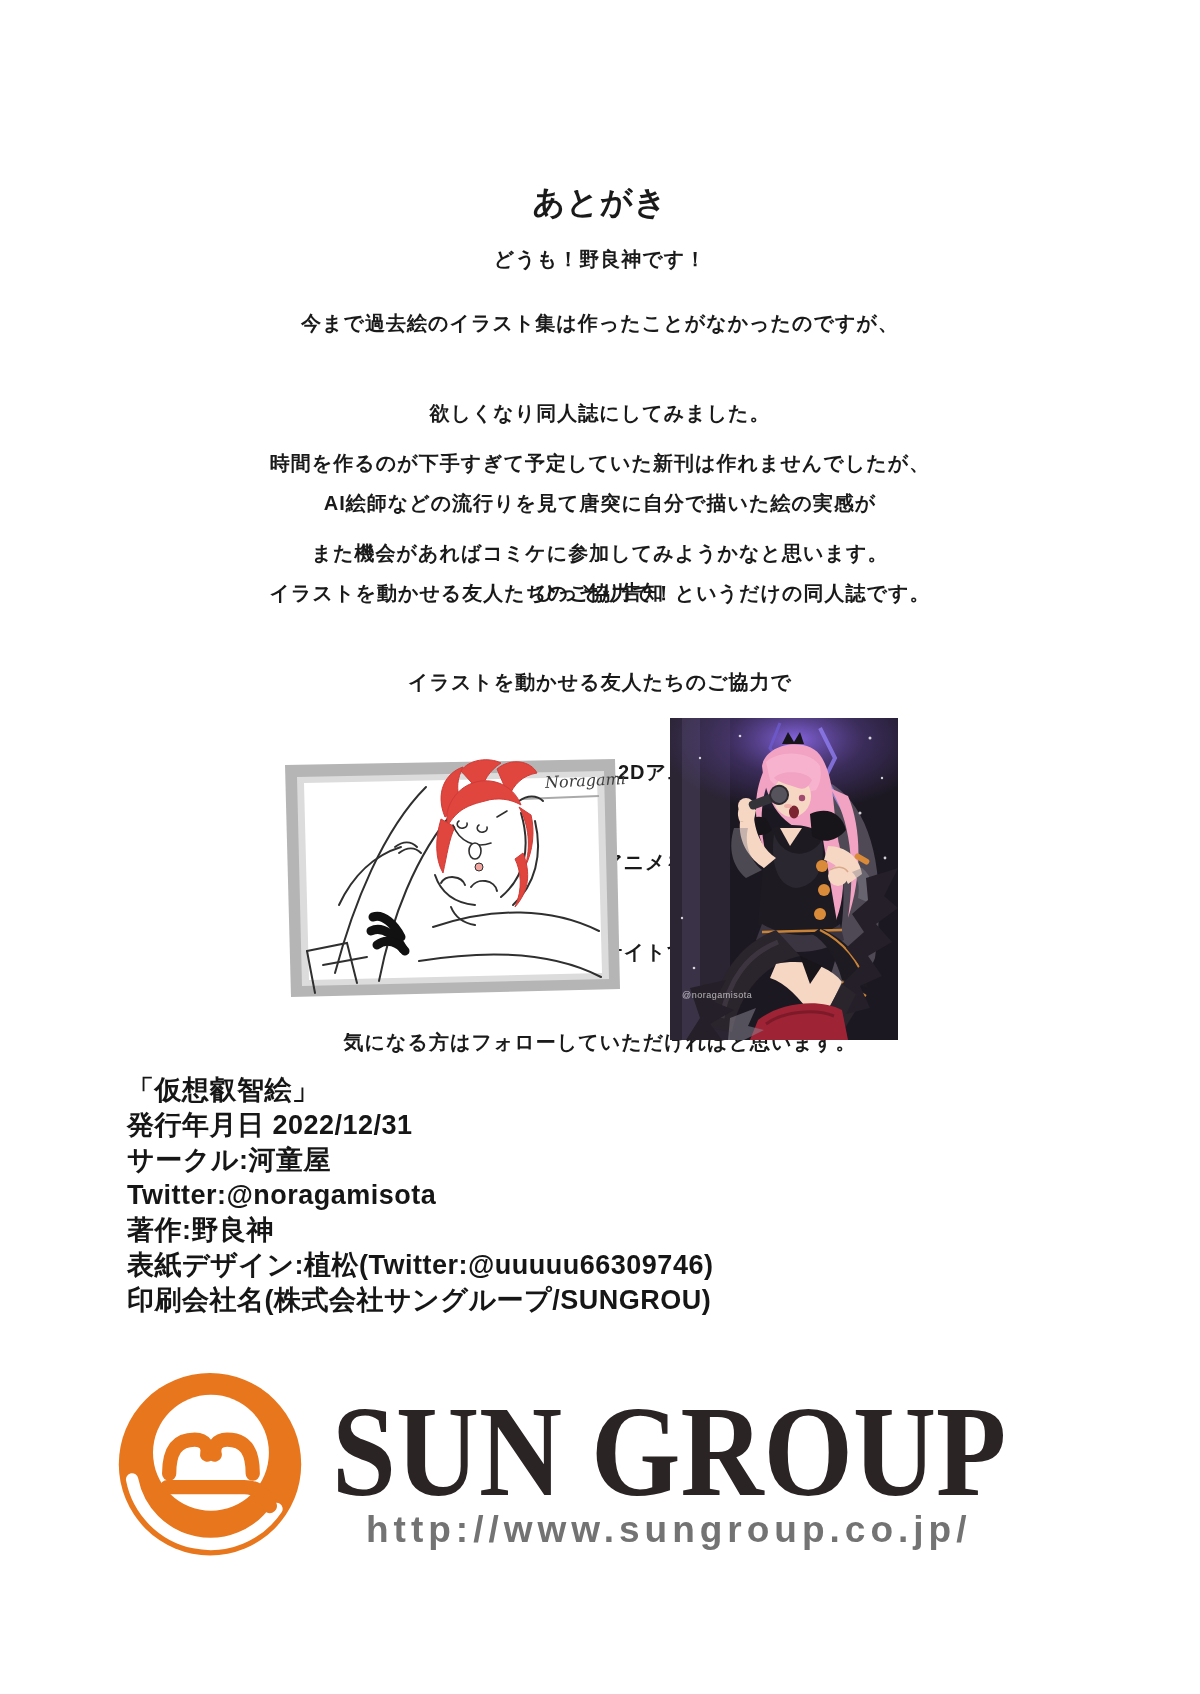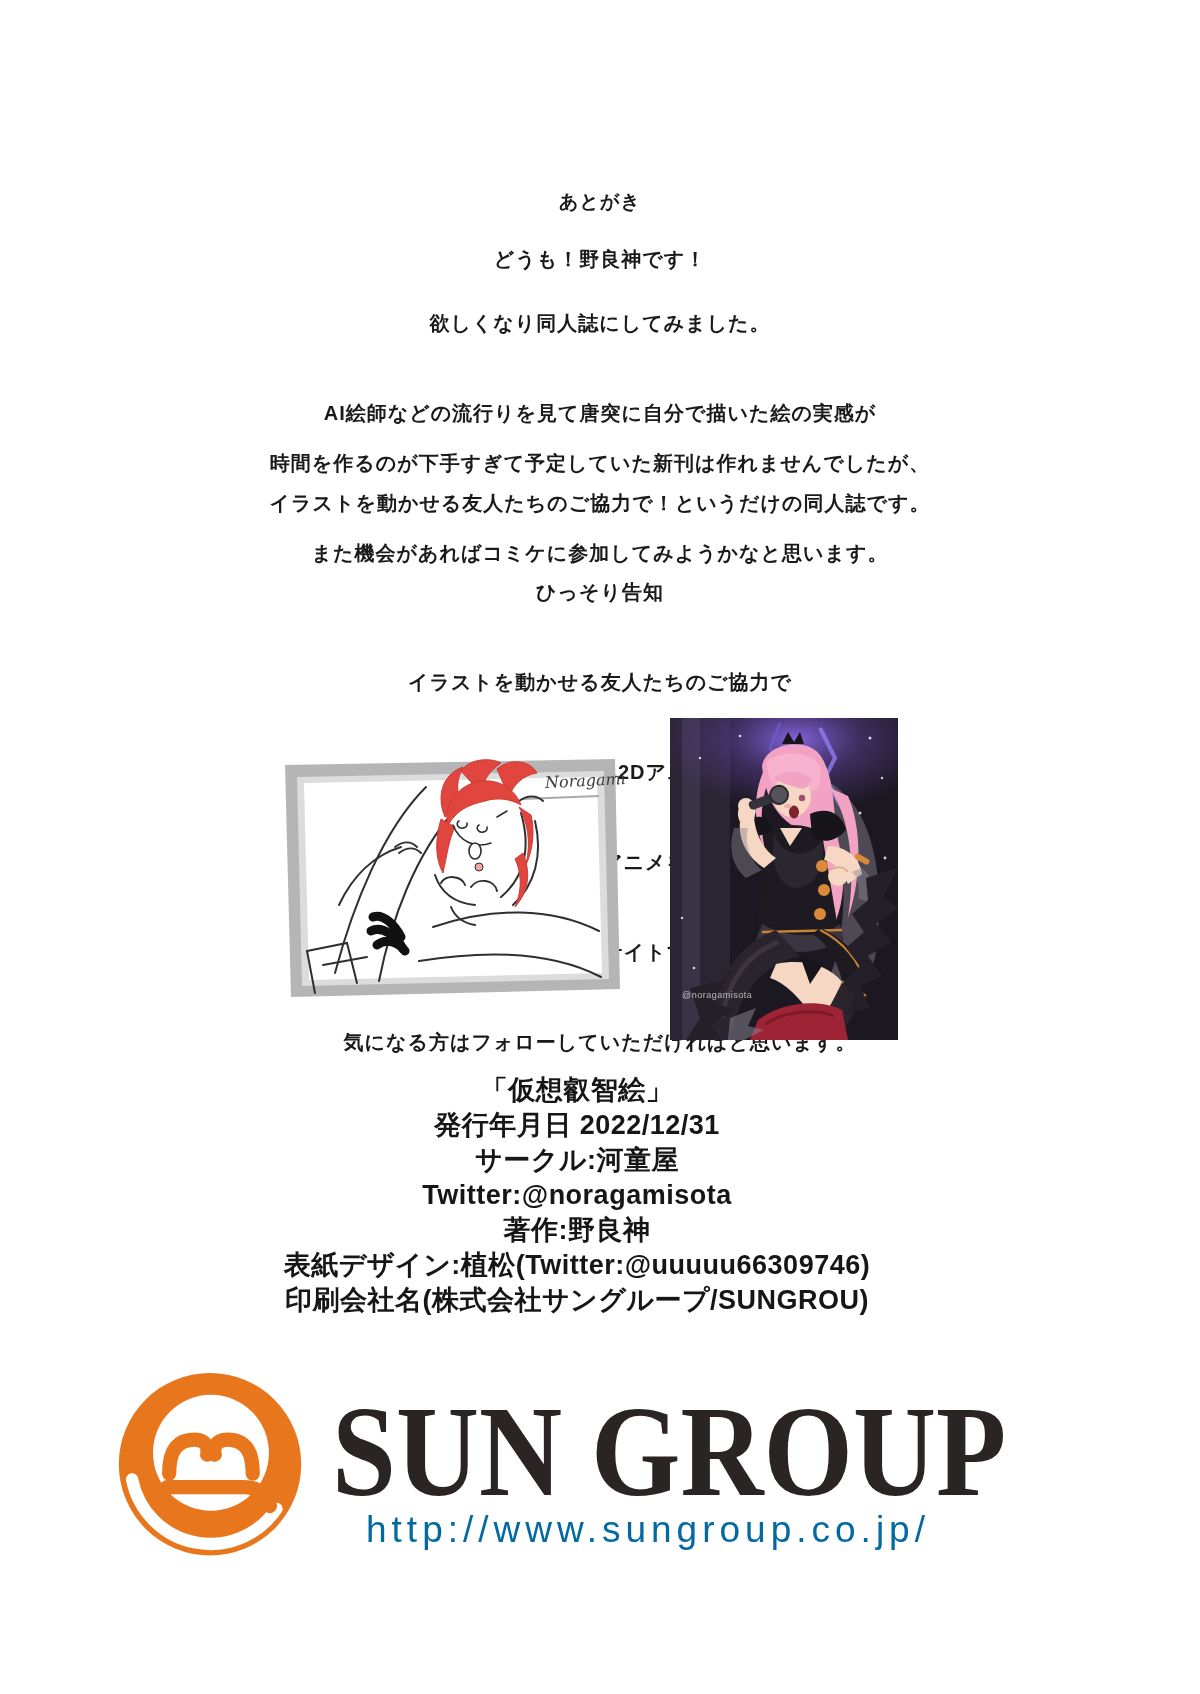--- a/index.html
+++ b/index.html
@@ -4,61 +4,62 @@
 <style>
   html,body{margin:0;padding:0;background:#ffffff;}
   .page{
     position:relative;width:1200px;height:1694px;background:#ffffff;overflow:hidden;
     font-family:"Liberation Sans","DejaVu Sans",sans-serif;color:#1a1a1a;
   }
   .cblock{
     position:absolute;left:0;width:1200px;text-align:center;
     font-size:20px;line-height:30px;font-weight:700;letter-spacing:1px;white-space:pre;
   }
-  .title-line{font-size:19px;}
+  .title-line{font-size:32px;}
   .colophon{
-    position:absolute;left:127px;top:1073px;width:900px;text-align:center;
+    position:absolute;left:127px;top:1073px;width:900px;text-align:left;
     font-size:27px;line-height:35px;font-weight:600;letter-spacing:0.5px;color:#161616;
   }
   .colophon div{white-space:pre;}
   .sketch-wrap{position:absolute;left:283px;top:755px;width:339px;height:245px;}
   .photo-wrap{position:absolute;left:670px;top:718px;width:228px;height:322px;}
   .sketch-signature{
     position:absolute;left:262px;top:16px;font-family:"DejaVu Serif","Liberation Serif",serif;
     font-style:italic;font-size:16px;color:#3c3c3c;transform:rotate(-3deg);
   }
   .photo-watermark{
     position:absolute;left:12px;top:272px;font-size:9px;color:#ffffff;opacity:0.65;letter-spacing:0.5px;
   }
   .sun-emblem{position:absolute;left:115px;top:1373px;width:190px;height:190px;}
   .sun-name{
     position:absolute;left:332px;top:1386px;
     font-family:"Liberation Serif","DejaVu Serif",serif;font-weight:700;font-size:130px;line-height:1;
     letter-spacing:0px;color:#2b2425;transform:scaleX(0.885);transform-origin:0 0;white-space:pre;
   }
   .sun-url{
     position:absolute;left:366px;top:1508px;
-    font-family:"Liberation Sans","DejaVu Sans",sans-serif;font-weight:400;font-size:37px;line-height:1.2;
-    letter-spacing:5px;color:#0369a1;white-space:pre;
+    font-family:"Liberation Sans","DejaVu Sans",sans-serif;font-weight:700;font-size:37px;line-height:1.2;
+    letter-spacing:5px;color:#737373;white-space:pre;
   }
 </style>
 </head>
 <body>
 
 <div class="page">
 
   <div class="cblock title-line" style="top:127px">
     <div>あとがき</div>
   </div>
 
   <div class="cblock" style="top:184px">
     <div>どうも！野良神です！</div>
   </div>
 
   <div class="cblock" style="top:248px">
+    <div>今まで過去絵のイラスト集は作ったことがなかったのですが、</div>
     <div>欲しくなり同人誌にしてみました。</div>
     <div>AI絵師などの流行りを見て唐突に自分で描いた絵の実感が</div>
     <div>イラストを動かせる友人たちのご協力で！というだけの同人誌です。</div>
   </div>
 
   <div class="cblock" style="top:388px">
     <div>時間を作るのが下手すぎて予定していた新刊は作れませんでしたが、</div>
     <div>また機会があればコミケに参加してみようかなと思います。</div>
   </div>
 

